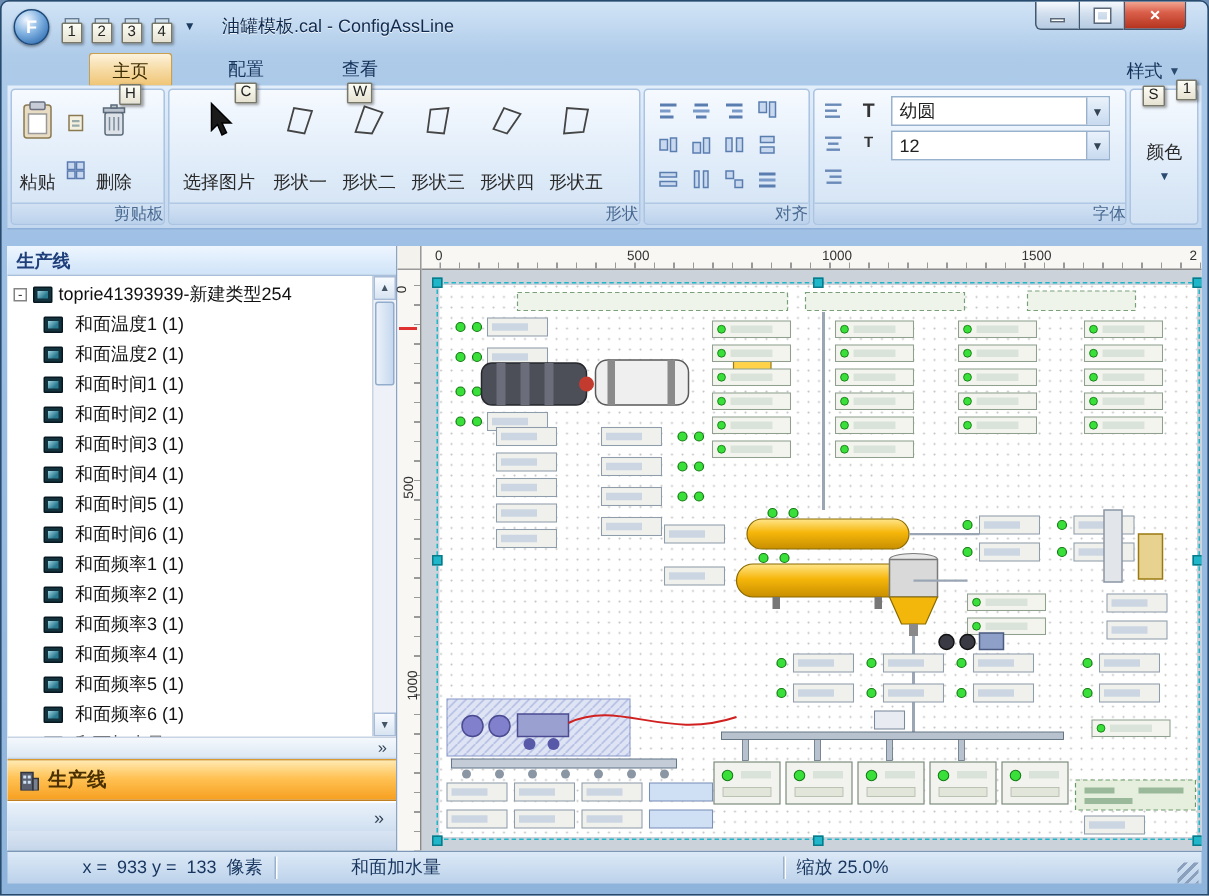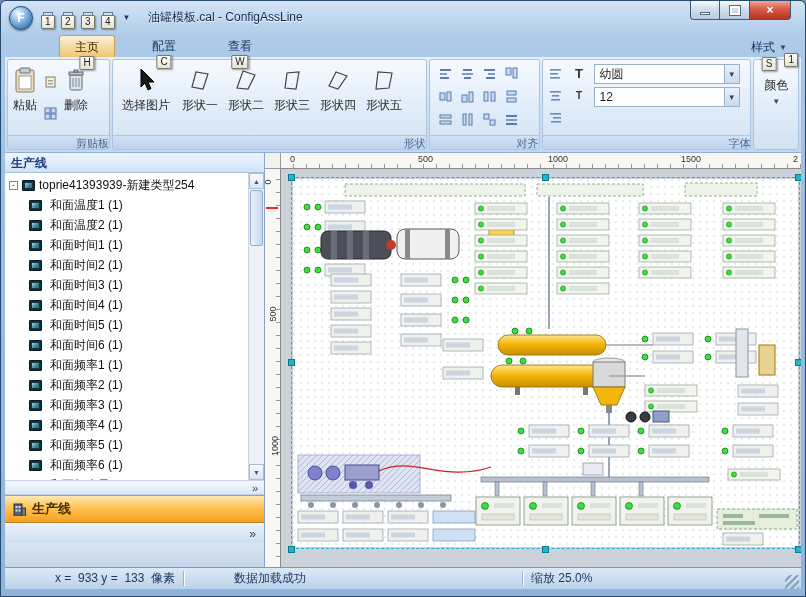--- a/index.html
+++ b/index.html
@@ -39,35 +39,35 @@
   .arrow-down{font-size:8px;color:#2a4a70;}
   .far-keytip{position:absolute;right:3px;top:22px;}
   
   .ribbon{height:96px;flex:none;display:flex;gap:2px;padding:2px;background:linear-gradient(#e3eefb,#cfe0f4 55%,#c3d7ee);border-bottom:1px solid #8fb0d8;}
   .rgroup{border:1px solid #aac4e2;border-radius:3px;display:flex;flex-direction:column;overflow:hidden;
     background:linear-gradient(#f6faff,#e0ecf9 55%,#d2e2f3);}
   .rbody{flex:1;display:flex;align-items:stretch;padding:1px 2px;}
   .rlabel{height:14px;line-height:14px;text-align:right;font-size:11px;color:#4a6a92;
     background:linear-gradient(#d2e2f3,#bcd2ec);border-top:1px solid #b0c8e4;}
   .bigbtn{display:flex;flex-direction:column;align-items:center;justify-content:flex-start;padding:4px 3px 1px;border-radius:3px;text-align:center;}
-  .biglabel{font-size:12px;color:#2a2a2a;margin-top:2px;white-space:nowrap;}
+  .biglabel{font-size:12px;color:#2a2a2a;margin-top:18px;white-space:nowrap;}
   .iconbox{height:30px;display:flex;align-items:center;justify-content:center;}
   .smallcol{display:flex;flex-direction:column;justify-content:space-around;padding:4px 1px;}
   .sbtn{width:19px;height:19px;border:none;background:none;display:flex;align-items:center;justify-content:center;padding:0;}
   .align-grid{display:grid;grid-template-columns:repeat(4,21px);grid-auto-rows:22px;gap:1px;align-content:center;padding:2px 4px;}
   .fontbody{gap:3px;}
   .fcol{display:flex;flex-direction:column;gap:3px;padding:3px 1px;}
   .combo{width:146px;height:20px;background:#fff;border:1px solid #98b1cc;display:flex;align-items:center;}
   .combo-text{flex:1;font-size:12px;padding:0 5px;color:#222;white-space:nowrap;overflow:hidden;}
   .combo-arrow{width:15px;height:100%;background:linear-gradient(#eaf2fb,#c8daf0);border-left:1px solid #98b1cc;
     display:flex;align-items:center;justify-content:center;font-size:8px;color:#345;}
   .tbtn{font-size:13px;font-weight:bold;color:#333;}
   .colorbtn{width:100%;display:flex;flex-direction:column;align-items:center;gap:3px;padding-top:14px;}
   
-  .main{flex:1;display:flex;min-height:0;background:#fff;}
+  .main{flex:1;display:flex;min-height:0;background:#fff;margin-top:11px;}
   .sidebar{width:260px;flex:none;background:#fff;border-right:1px solid #89a4c4;display:flex;flex-direction:column;min-height:0;}
   .sb-header{height:20px;flex:none;background:linear-gradient(#eef6ff,#cfe3f8);border-bottom:1px solid #a8c0dc;
     font-size:12px;font-weight:bold;color:#1e3f7a;padding:0 6px;line-height:20px;}
   .tree-wrap{height:308px;flex:none;display:flex;overflow:hidden;border-bottom:1px solid #c8d4e4;}
   .tree{flex:1;overflow:hidden;padding-top:2px;}
   .trow{height:20px;display:flex;align-items:center;font-size:12px;color:#111;white-space:nowrap;}
   .trow.root{padding-left:4px;gap:4px;}
   .trow.titem{padding-left:24px;gap:8px;}
   .expander{width:9px;height:9px;flex:none;border:1px solid #848484;background:#fff;font-size:9px;line-height:7px;text-align:center;color:#333;}
   .mon{width:13px;height:11px;flex:none;position:relative;background:#12323e;border:1px solid #071820;border-radius:1px;}
@@ -731,20 +731,20 @@
         <div class="handle" style="left:7px;top:377px"></div>
         <div class="handle" style="left:261px;top:377px"></div>
         <div class="handle" style="left:514px;top:377px"></div>
       </div>
     </div>
   </div>
 
   <div class="statusbar">
     <div class="sseg">x =  933 y =  133  像素</div>
     <div class="ssep"></div>
-    <div class="sseg">数据加载成功</div>
+    <div class="sseg">和面加水量</div>
     <div class="spacer"></div>
     <div class="ssep"></div>
     <div class="zoomseg">缩放 25.0%</div>
     <div class="grip"></div>
   </div>
 
 </div>
 
 </body></html>

